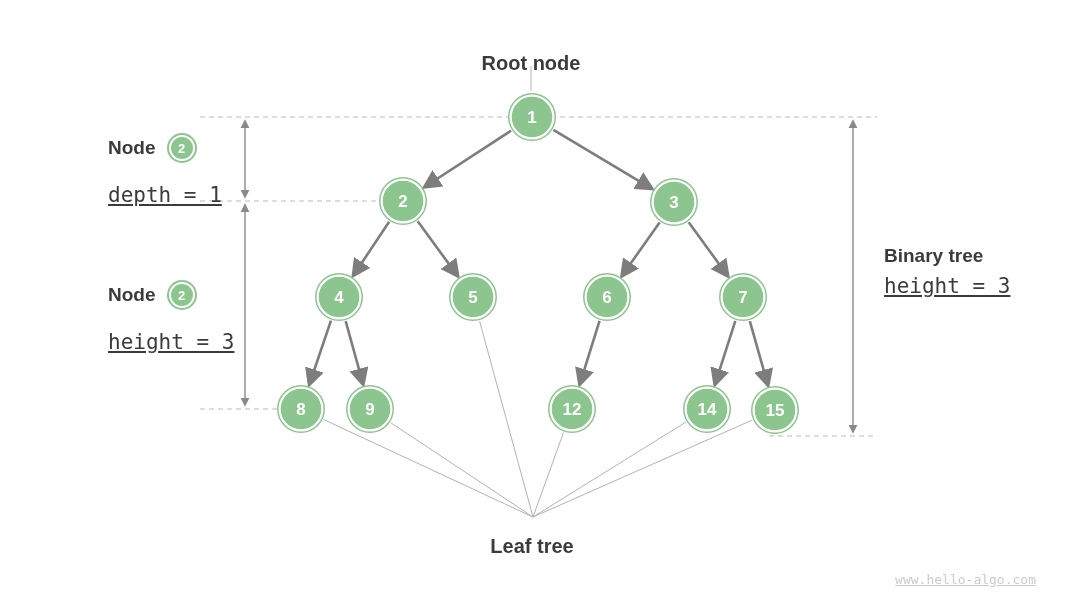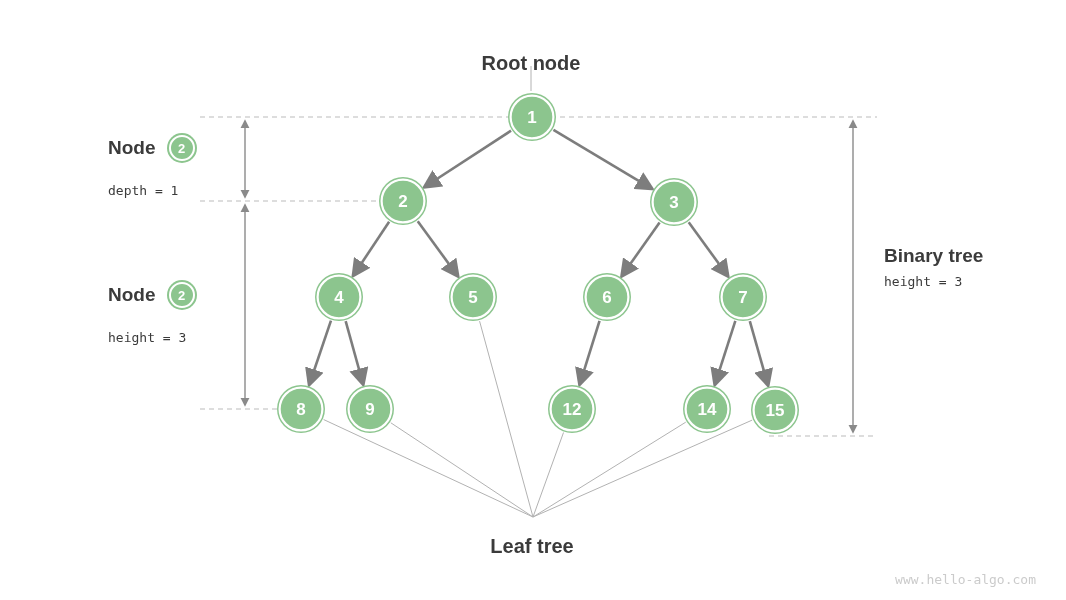--- a/index.html
+++ b/index.html
@@ -18,21 +18,21 @@
   }
   .stage svg{position:absolute;left:0;top:0;}
   .overlay{position:absolute;white-space:nowrap;margin-top:12px;}
   .big-label{
     font-size:20px;font-weight:700;color:var(--ink);
     transform:translateX(-50%);
   }
   .side-title{font-size:19px;font-weight:700;color:var(--ink);}
   .formula{
     font-family:"DejaVu Sans Mono",monospace;
-    font-size:13px;color:var(--mono-ink);letter-spacing:0px;
+    font-size:21px;color:var(--mono-ink);letter-spacing:0px;text-decoration:underline;
   }
   .node-row{display:flex;align-items:center;gap:13px;}
   .badge{
     width:22px;height:22px;border-radius:50%;
     background:var(--green);
     border:2px solid #fff;
     box-shadow:0 0 0 2px var(--green);
     color:#fff;font-size:13px;font-weight:700;
     display:flex;align-items:center;justify-content:center;
   }
@@ -169,14 +169,14 @@
 
   <div class="overlay node-row" style="left:108px;top:270px;">
     <span class="side-title">Node</span>
     <span class="badge">2</span>
   </div>
   <div class="overlay formula" style="left:108px;top:318px;">height = 3</div>
 
   <div class="overlay side-title" style="left:884px;top:233px;">Binary tree</div>
   <div class="overlay formula" style="left:884px;top:262px;text-align:right;">height = 3</div>
 
-  <div class="overlay watermark" style="right:30px;top:560px;">www.hello-algo.com</div>
+  <div class="overlay watermark" style="right:30px;top:560px;text-decoration:underline;">www.hello-algo.com</div>
 </div>
 
 </body></html>

